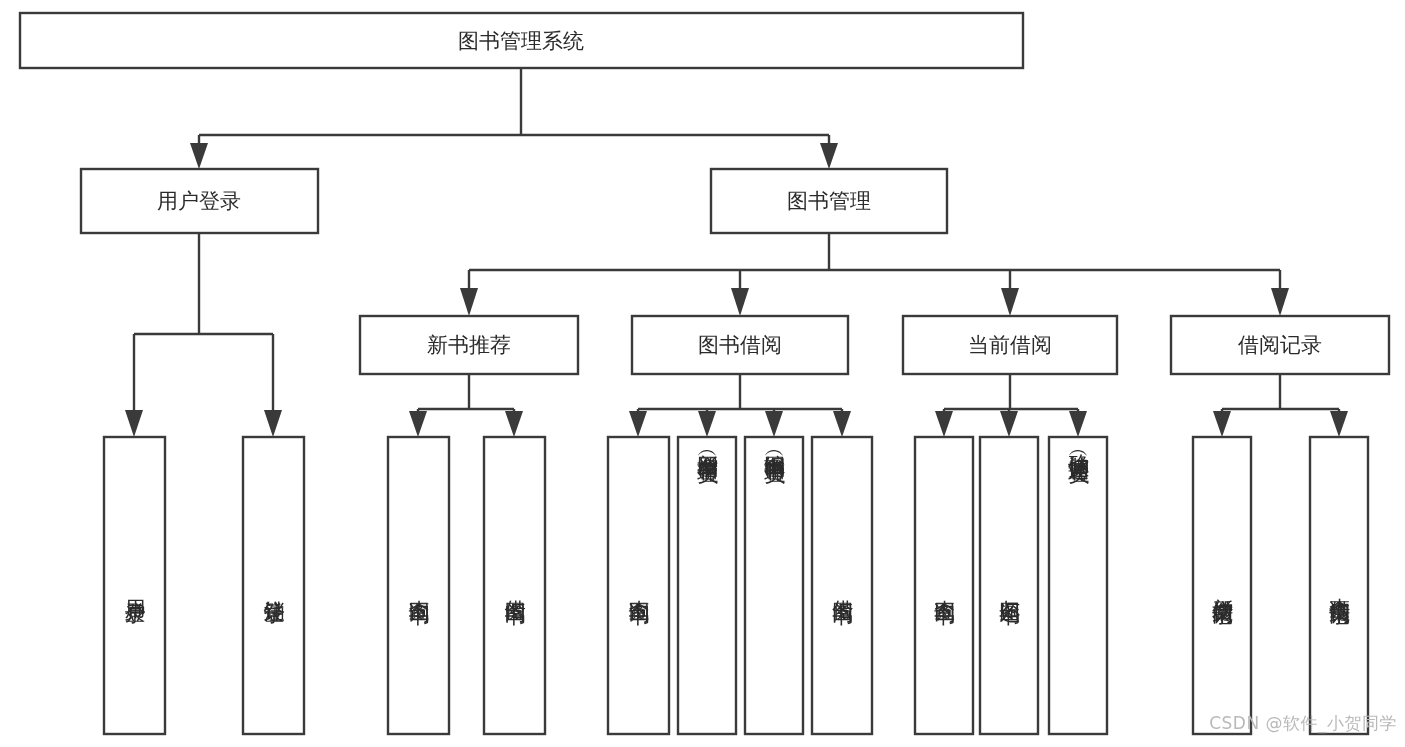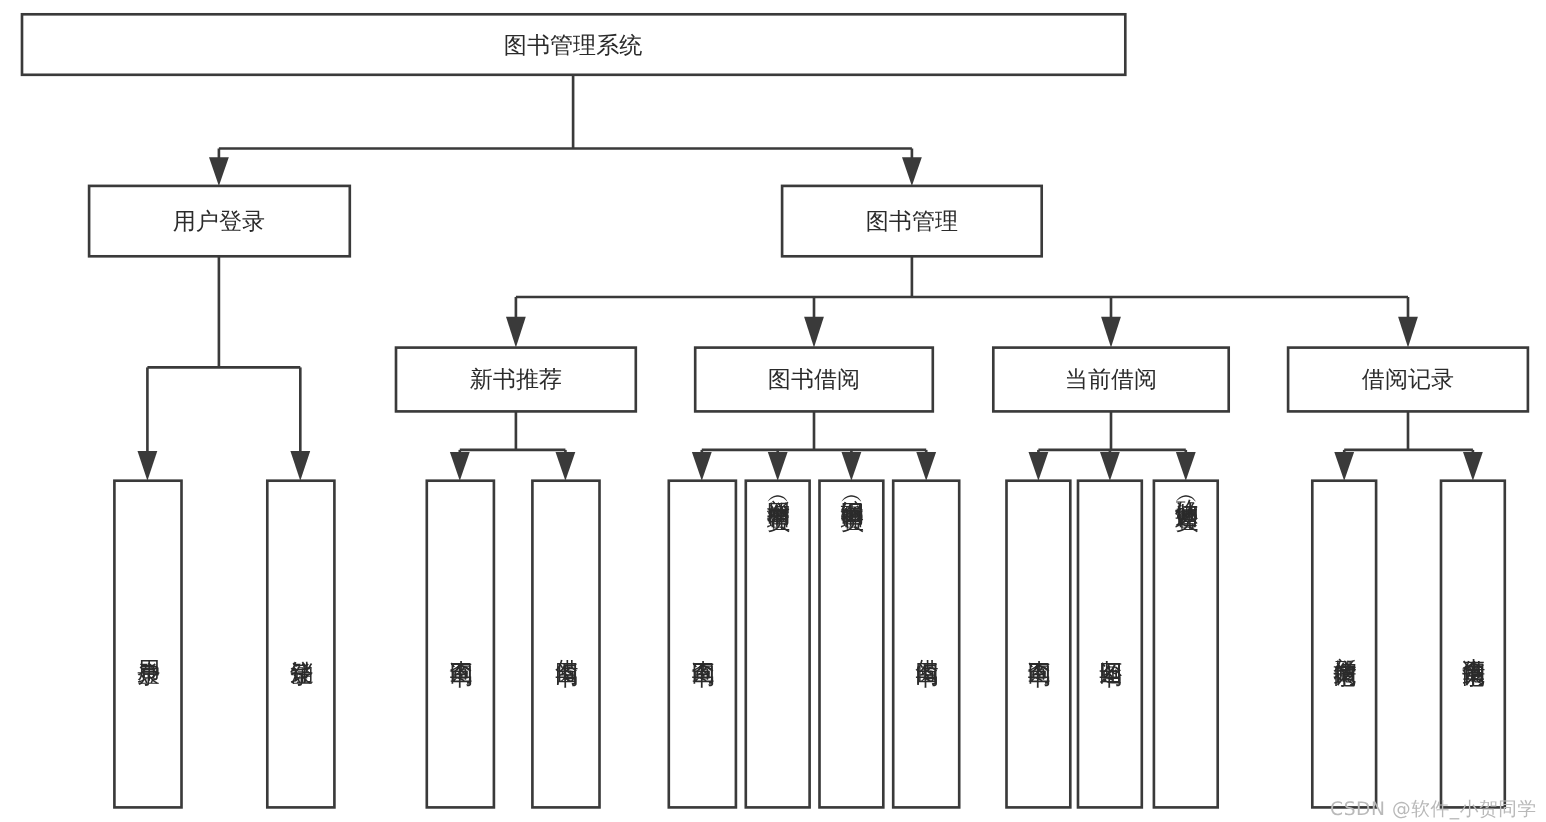--- a/index.html
+++ b/index.html
@@ -63,21 +63,21 @@
     font-size: 21px;
     line-height: 1.22;
     letter-spacing: 1.5px;
     color: #2b2b2b;
     white-space: nowrap;
     text-align: center;
   }
   #watermark {
     position: absolute;
     right: 8px;
-    bottom: 0;
+    bottom: 12px;
     font-family: "DejaVu Sans", "Liberation Sans", sans-serif;
     font-size: 17px;
     color: #b9b9b9;
     letter-spacing: 0.5px;
     white-space: nowrap;
     margin-left: 15px;
   }
 </style>
 </head>
 <body>

